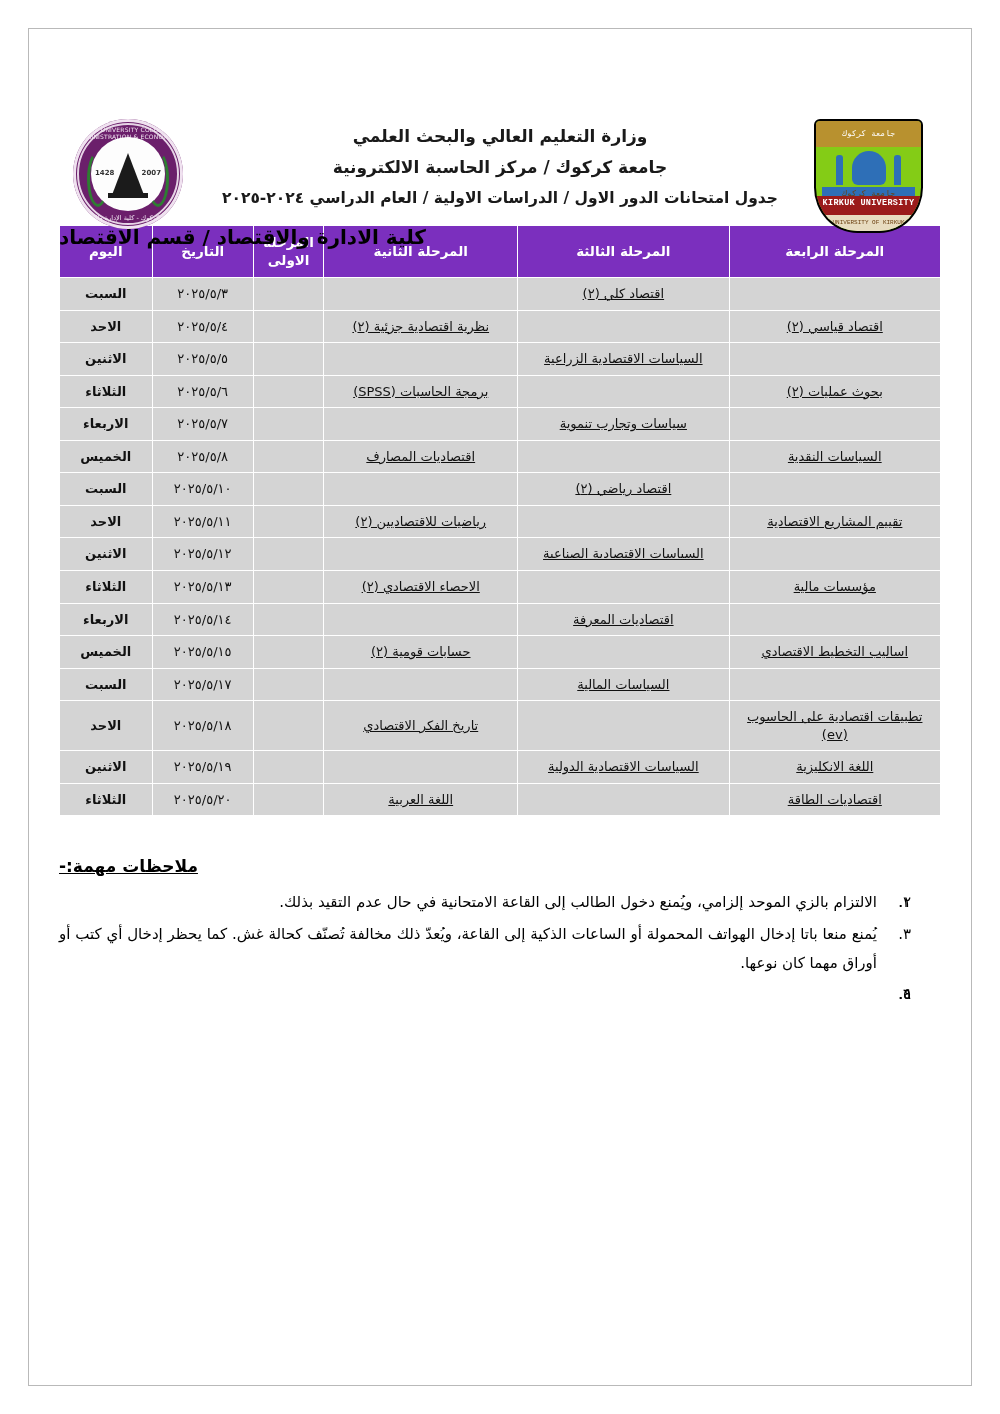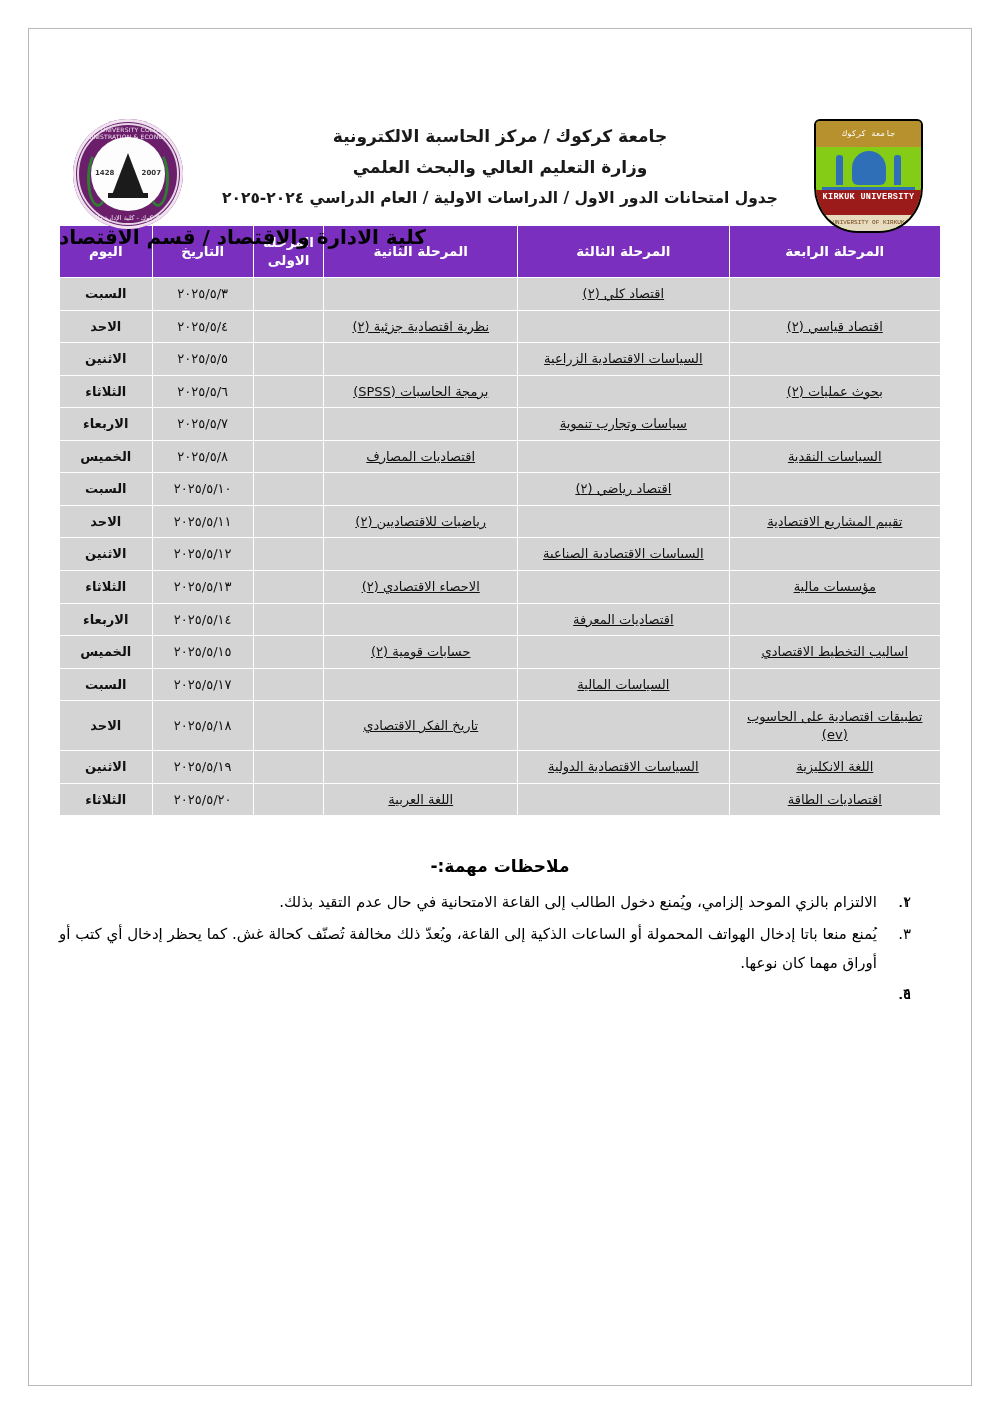--- a/index.html
+++ b/index.html
@@ -196,21 +196,21 @@
   .emblem .minaret-r { right: 20px; }
   .emblem .ground {
     position: absolute;
     left: 6px; right: 6px; top: 66px;
     height: 10px;
     background: #2e6fb7;
   }
   .emblem .bot-band {
     position: absolute;
     left: 0; right: 0; bottom: 16px;
-    height: 25px;
+    height: 19px;
     background: #9b1b1b;
     color: #fff;
     font-size: 8.5px;
     font-weight: bold;
     text-align: center;
     line-height: 15px;
     letter-spacing: .3px;
   }
   .emblem .name-ar {
     position: absolute;
@@ -280,23 +280,24 @@
   col.c-s1     { width: 8%;  }
   col.c-s2     { width: 22%; }
   col.c-s3     { width: 24%; }
   col.c-s4     { width: 24%; }
 
   
   .notes {
     margin-top: 40px;
   }
   .notes-title {
-    text-align: center;
+    text-align: left;
     font-size: 17px;
     font-weight: bold;
+    text-decoration: underline;
     margin-bottom: 12px;
   }
   ol.notes-list {
     margin: 0;
     padding: 0 30px 0 0;
     list-style: none;
   }
   ol.notes-list li {
     font-size: 15px;
     line-height: 1.95;
@@ -342,22 +343,22 @@
           <div class="minaret-r"></div>
           <div class="mosque"></div>
           <div class="ground"></div>
           <div class="name-ar">جامعة كركوك</div>
           <div class="bot-band">KIRKUK UNIVERSITY</div>
           <div class="wreath">UNIVERSITY OF KIRKUK</div>
         </div>
       </div>
 
       <div class="header-text">
+        <div class="line">وزارة التعليم العالي والبحث العلمي</div>
         <div class="line">جامعة كركوك / مركز الحاسبة الالكترونية</div>
-        <div class="line">وزارة التعليم العالي والبحث العلمي</div>
         <div class="line small">جدول امتحانات الدور الاول / الدراسات الاولية / العام الدراسي ٢٠٢٤-٢٠٢٥</div>
       </div>
       <div class="college-title">كلية الادارة والاقتصاد / قسم الاقتصاد</div>
     </div>
 
     <table class="schedule">
       <colgroup>
         <col class="c-s4">
           <col class="c-s3">
           <col class="c-s2">

